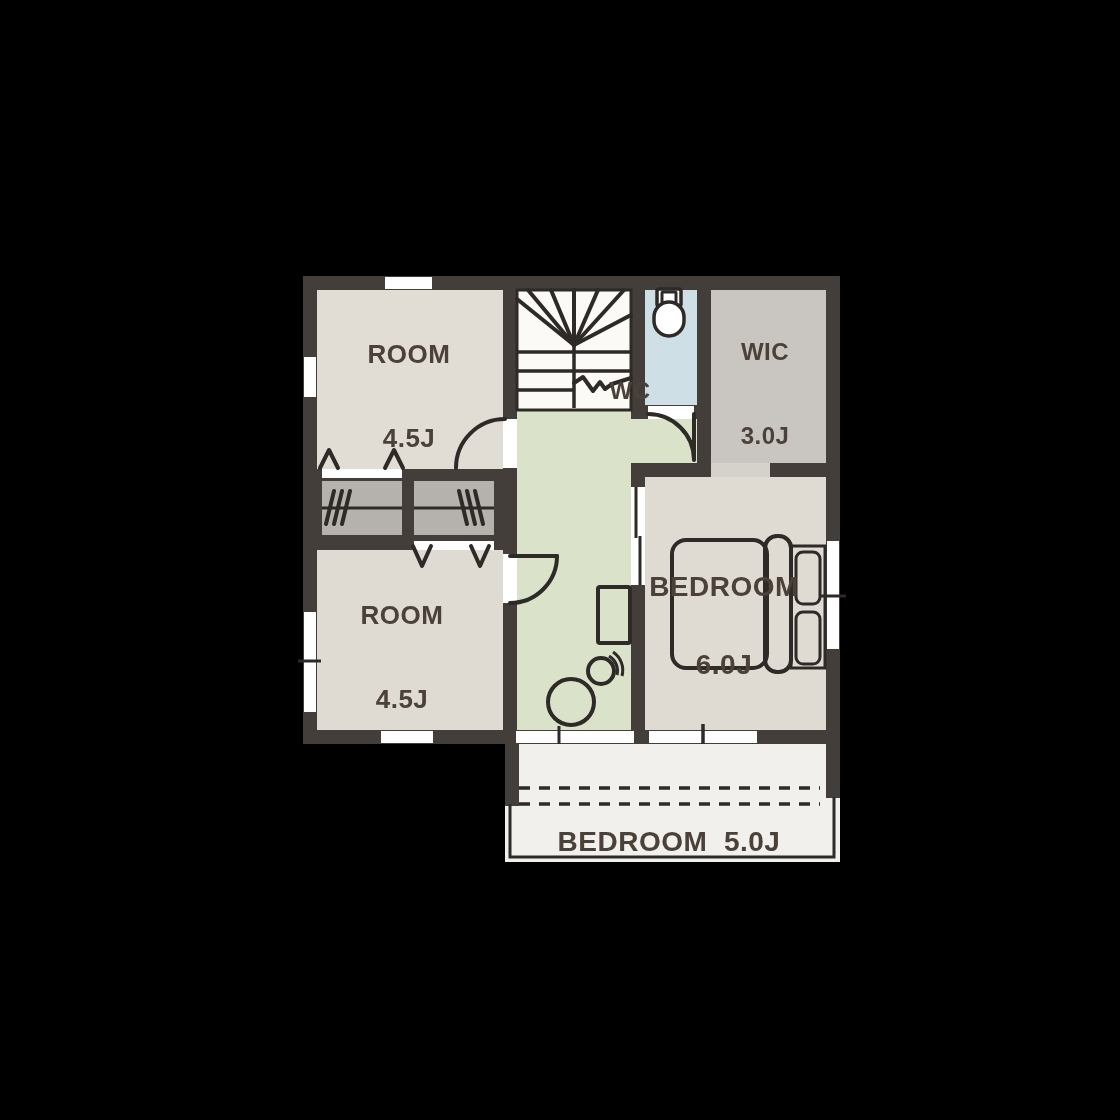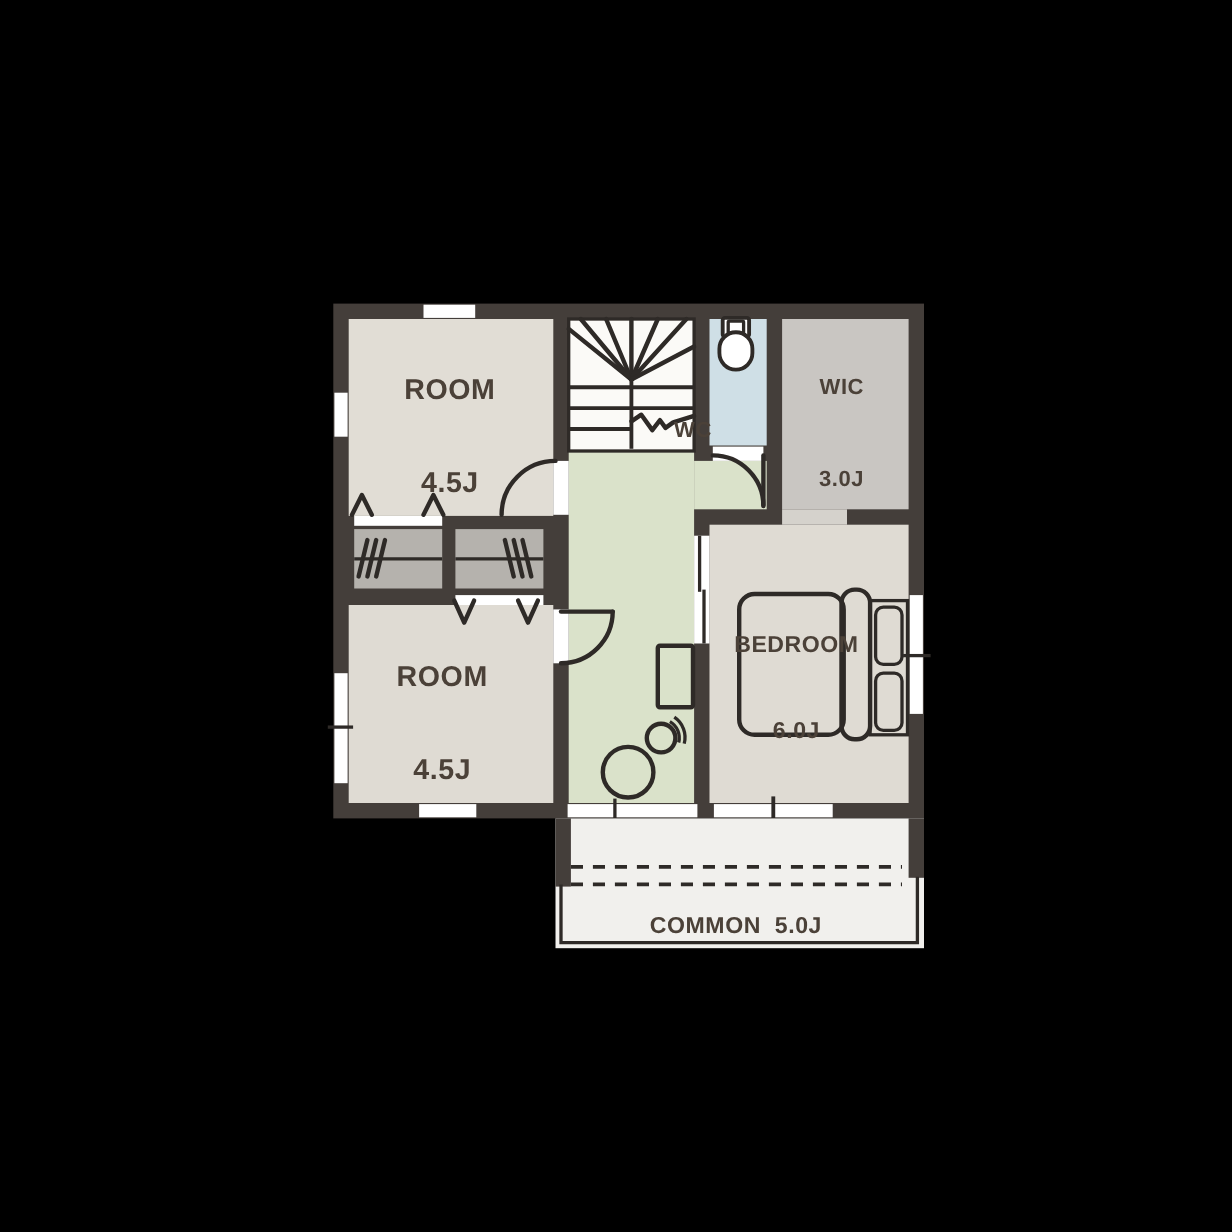--- a/index.html
+++ b/index.html
@@ -3,22 +3,22 @@
 <meta charset="utf-8">
 <style>
   html,body{margin:0;padding:0;background:#000;}
   #stage{position:relative;width:1120px;height:1120px;background:#000;overflow:hidden;
          font-family:"Liberation Sans", sans-serif;}
   #planSvg{position:absolute;left:0;top:0;}
   .lbl{position:absolute;transform:translate(-50%,-50%);text-align:center;
        color:#4b4138;font-weight:bold;letter-spacing:0.5px;white-space:pre;}
   .lbl .ln{pointer-events:none;}
   .sz26{font-size:26px;line-height:28px;}
-  .sz25{font-size:21px;line-height:26px;}
-  .sz24{font-size:20px;line-height:28px;text-align:right;}
+  .sz25{font-size:28px;line-height:26px;}
+  .sz24{font-size:24px;line-height:28px;}
   .thin{stroke:#2e2a27;stroke-width:3;fill:none;}
   .med{stroke:#2e2a27;stroke-width:3.5;fill:none;}
   .thick{stroke:#2e2a27;stroke-width:4;fill:none;stroke-linecap:round;stroke-linejoin:round;}
   .whitefill{fill:#ffffff;}
 </style>
 </head>
 <body>
 
 <div id="stage">
 
@@ -172,16 +172,16 @@
   <div class="ln">WIC</div>
   <div class="ln">3.0J</div>
 </div>
 
 <div class="lbl sz25" style="left:724px;top:613px">
   <div class="ln">BEDROOM</div>
   <div class="ln">6.0J</div>
 </div>
 
 <div class="lbl sz25" style="left:669px;top:829px">
-  <div class="ln">COMMON  5.0J</div>
+  <div class="ln">BEDROOM  5.0J</div>
 </div>
 
 </div>
 
 </body></html>

